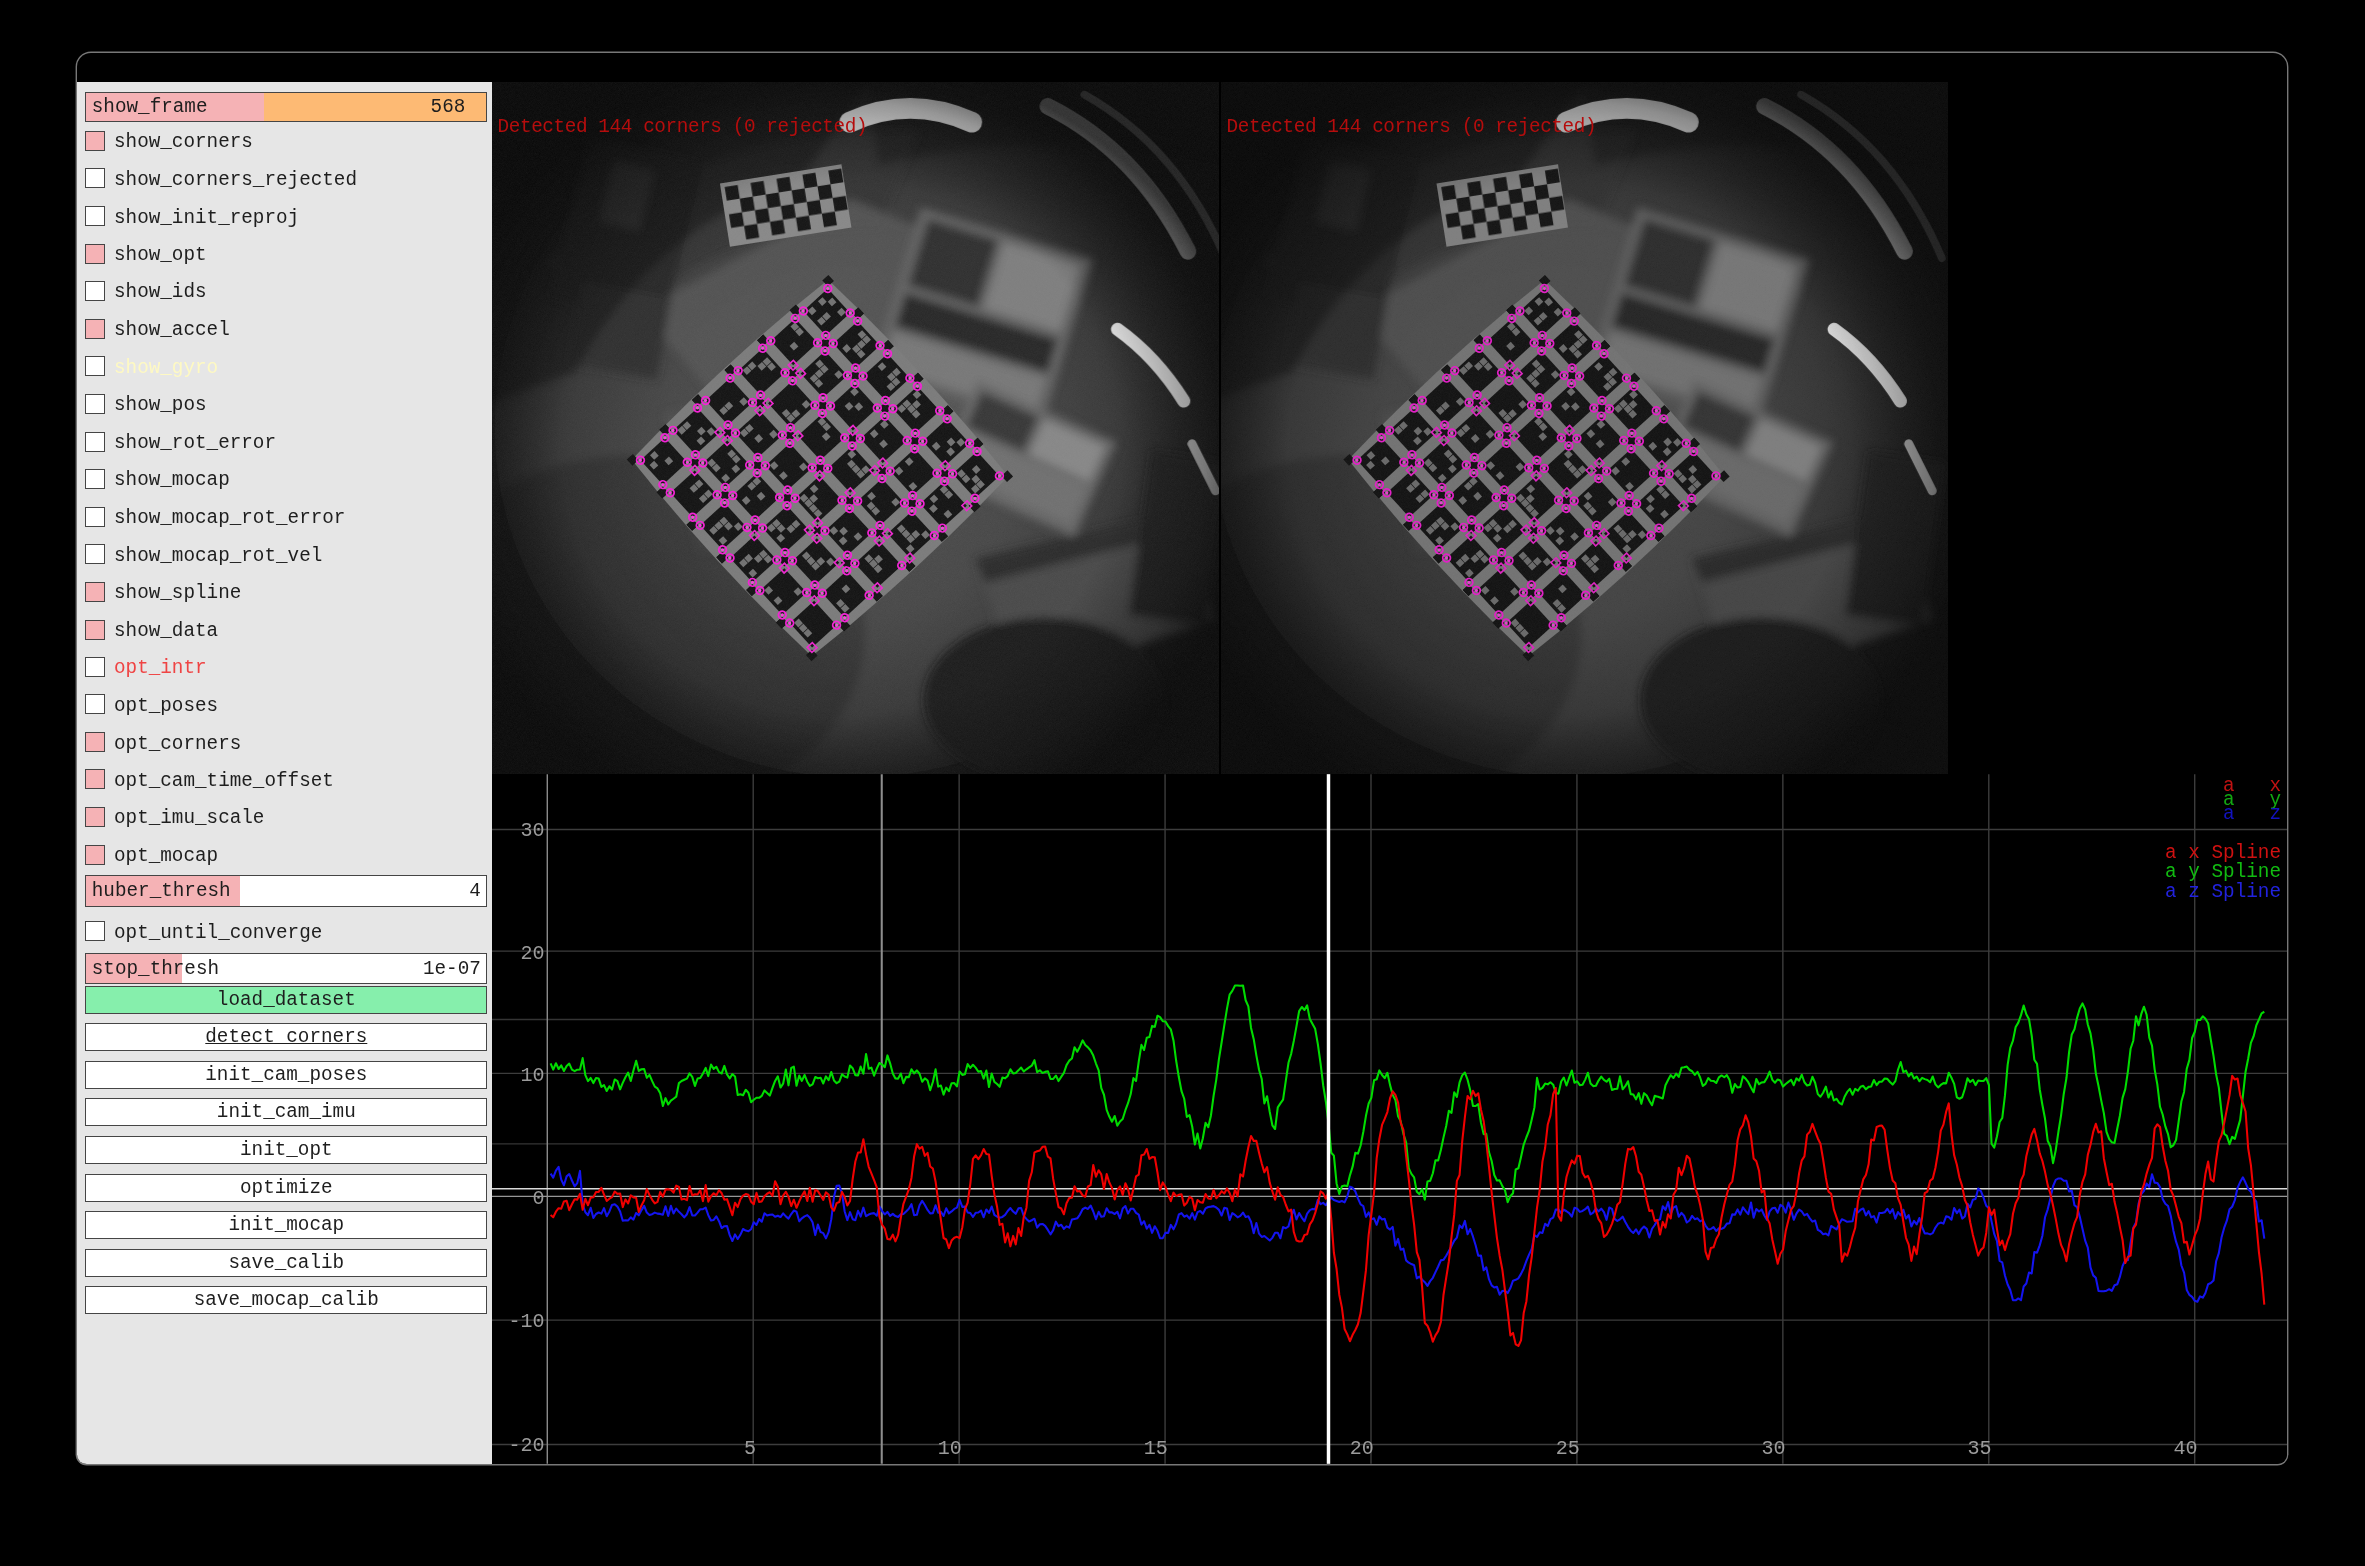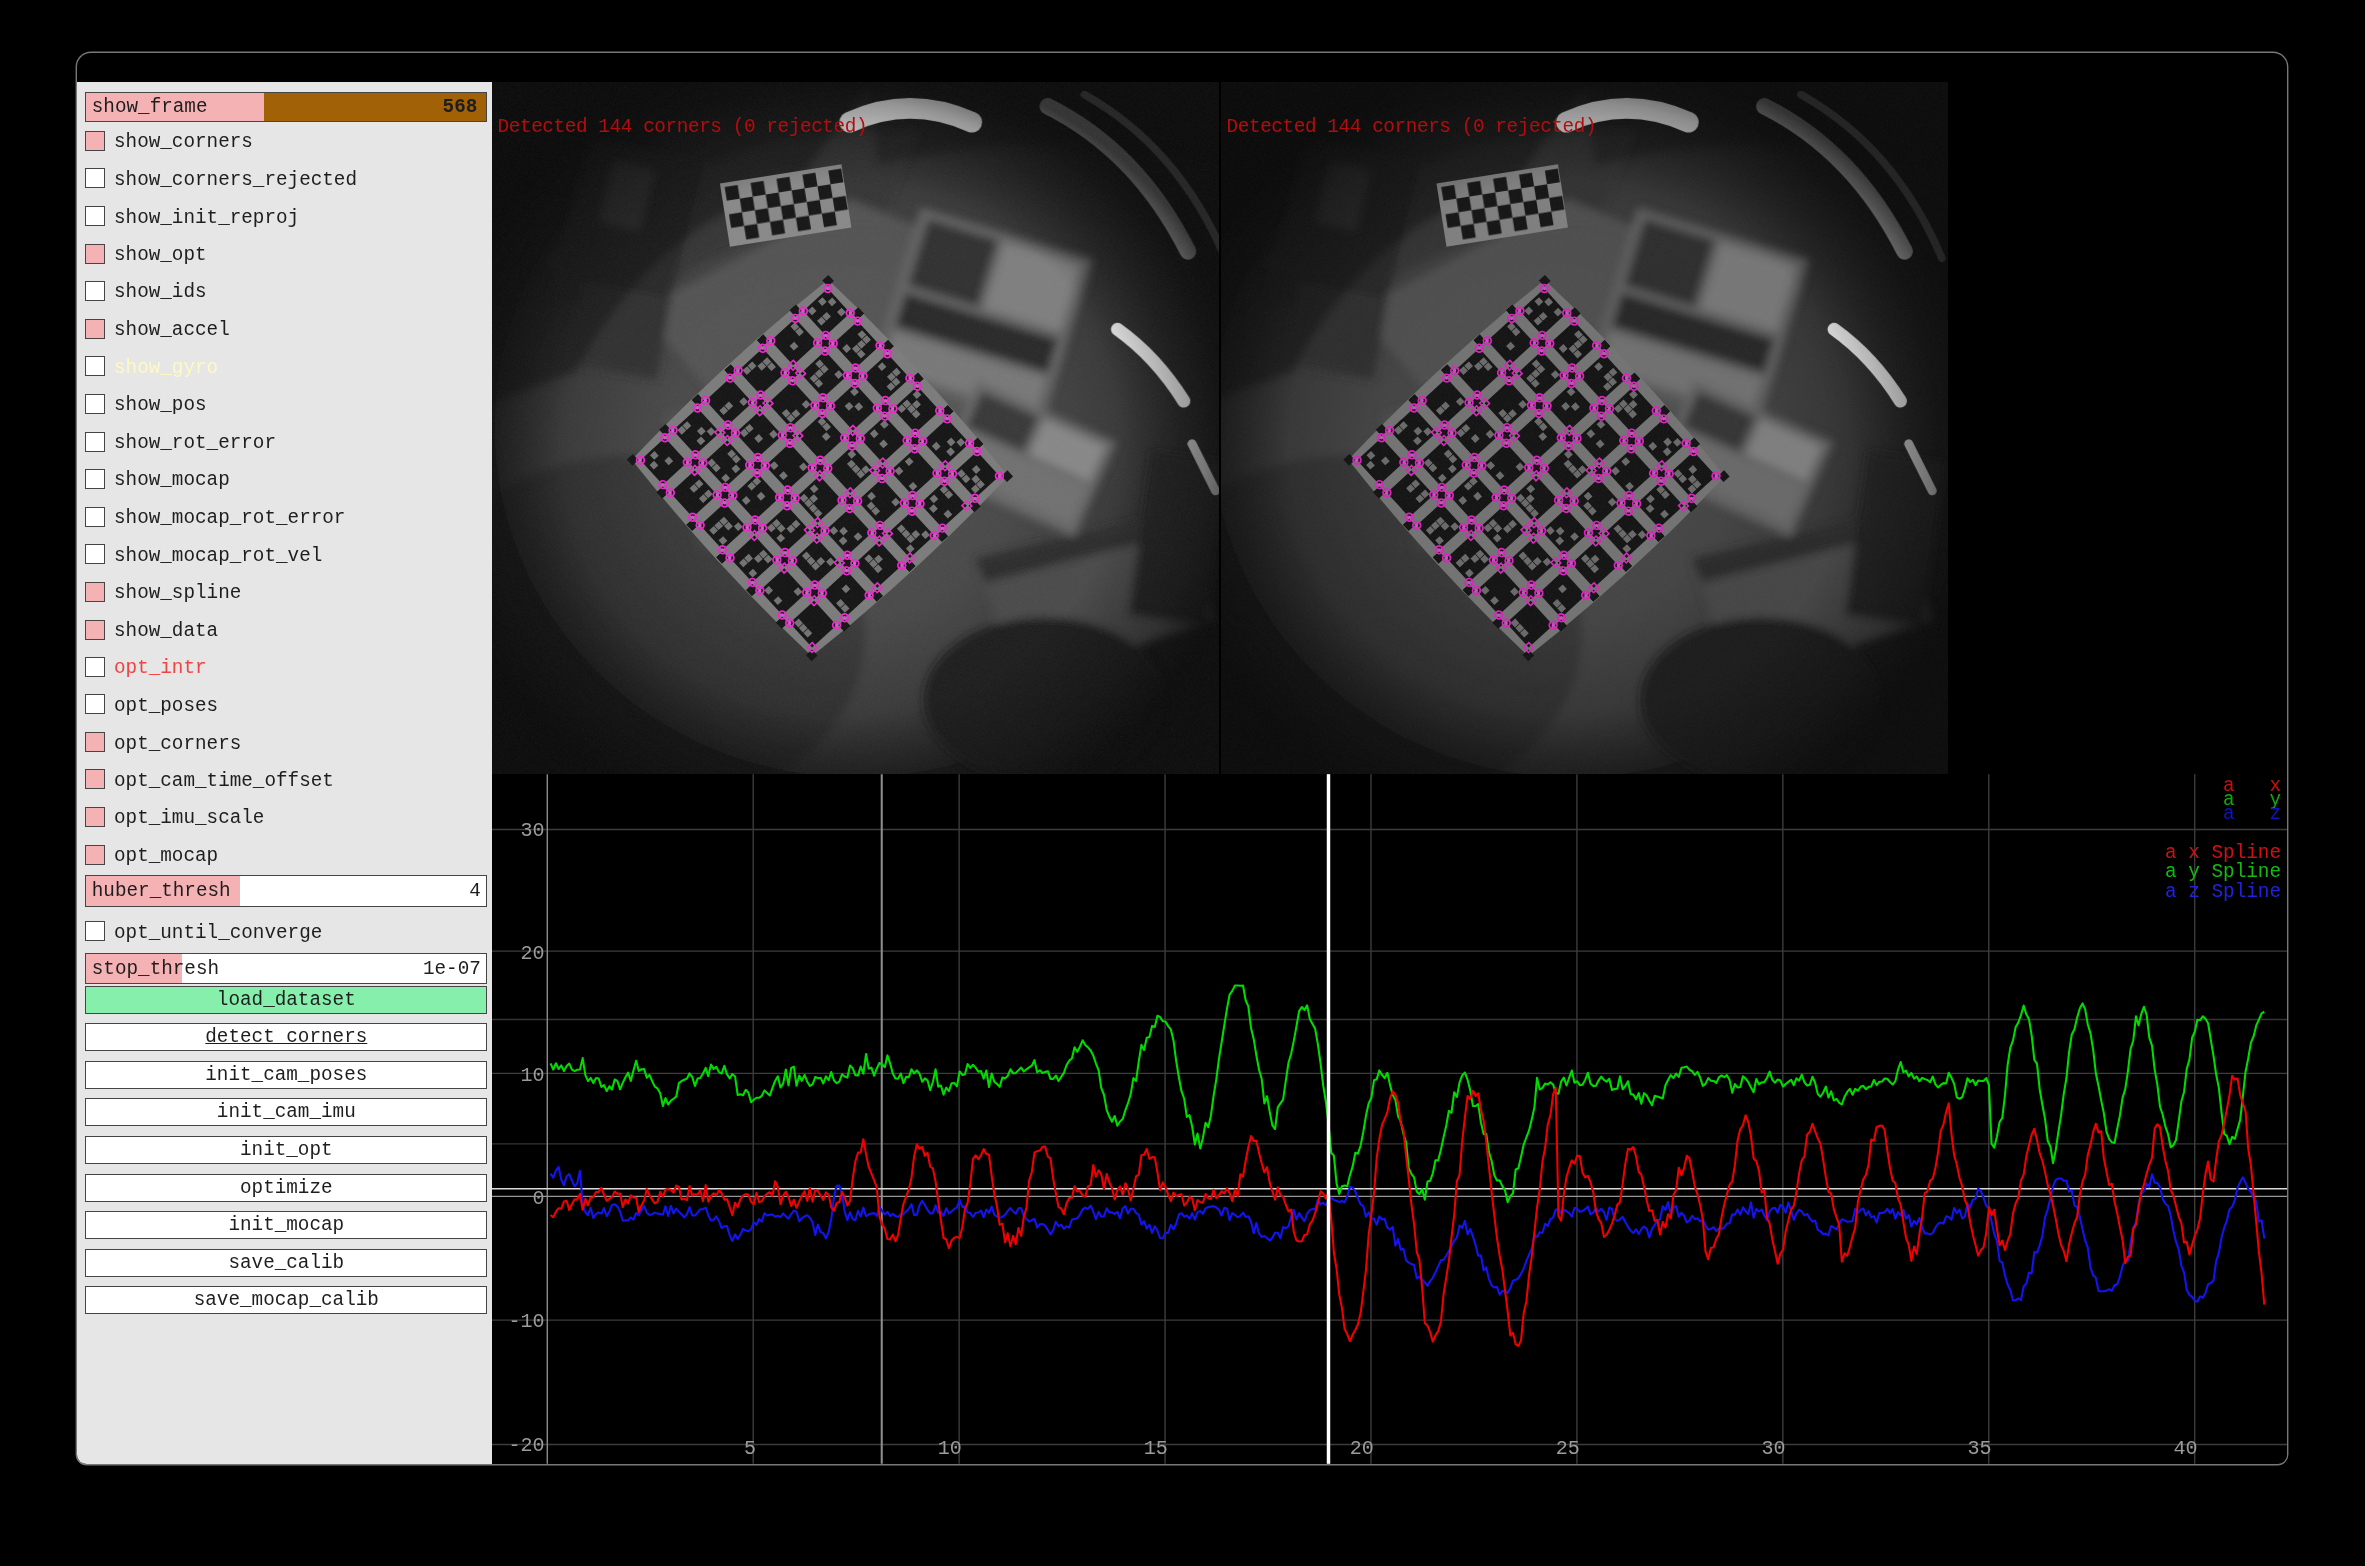--- a/index.html
+++ b/index.html
@@ -1436,24 +1436,24 @@
       <text x="2584" y="2103" font-family="Liberation Mono" font-size="29" fill="#9b9b9b" text-anchor="end">30</text>
       <text x="2882" y="2103" font-family="Liberation Mono" font-size="29" fill="#9b9b9b" text-anchor="end">35</text>
       <text x="3180" y="2103" font-family="Liberation Mono" font-size="29" fill="#9b9b9b" text-anchor="end">40</text>
       <text x="3301" y="1144" font-family="Liberation Mono" font-size="28" fill="#c01212" text-anchor="end">a&nbsp;&nbsp;&nbsp;x</text>
       <text x="3301" y="1164" font-family="Liberation Mono" font-size="28" fill="#12a812" text-anchor="end">a&nbsp;&nbsp;&nbsp;y</text>
       <text x="3301" y="1184" font-family="Liberation Mono" font-size="28" fill="#1212c0" text-anchor="end">a&nbsp;&nbsp;&nbsp;z</text>
       <text x="3301" y="1240" font-family="Liberation Mono" font-size="28" fill="#cf1111" text-anchor="end">a x Spline</text>
       <text x="3301" y="1268" font-family="Liberation Mono" font-size="28" fill="#11bb11" text-anchor="end">a y Spline</text>
       <text x="3301" y="1297" font-family="Liberation Mono" font-size="28" fill="#2222dd" text-anchor="end">a z Spline</text>
     </svg>
-<div style="position:absolute;left:8.3px;top:39px;width:402px;height:30px;background:#a16207;border:1.4px solid #454545;">
+<div style="position:absolute;left:8.3px;top:39px;width:402px;height:30px;background:#fdba74;border:1.4px solid #454545;">
       <div style="position:absolute;left:0;top:0;bottom:0;width:178px;background:#f5b2b5;"></div>
       <div style="position:absolute;left:5.5px;top:0;bottom:0;display:flex;align-items:center;color:#1e1e1e;">show_frame</div>
-      <div style="position:absolute;right:9px;top:0;bottom:0;display:flex;align-items:center;color:#1e1e1e;font-weight:bold;">568</div>
+      <div style="position:absolute;right:21px;top:0;bottom:0;display:flex;align-items:center;color:#1e1e1e;">568</div>
     </div>
     <div style="position:absolute;left:8.3px;top:78px;width:20px;height:20px;background:#f5b2b5;border:1.4px solid #454545;"></div>
     <div style="position:absolute;left:37px;top:70px;height:38px;display:flex;align-items:center;color:#1e1e1e;">show_corners</div>
     <div style="position:absolute;left:8.3px;top:115px;width:20px;height:20px;background:#fff;border:1.4px solid #454545;"></div>
     <div style="position:absolute;left:37px;top:108px;height:38px;display:flex;align-items:center;color:#1e1e1e;">show_corners_rejected</div>
     <div style="position:absolute;left:8.3px;top:153px;width:20px;height:20px;background:#fff;border:1.4px solid #454545;"></div>
     <div style="position:absolute;left:37px;top:146px;height:38px;display:flex;align-items:center;color:#1e1e1e;">show_init_reproj</div>
     <div style="position:absolute;left:8.3px;top:191px;width:20px;height:20px;background:#f5b2b5;border:1.4px solid #454545;"></div>
     <div style="position:absolute;left:37px;top:183px;height:38px;display:flex;align-items:center;color:#1e1e1e;">show_opt</div>
     <div style="position:absolute;left:8.3px;top:228px;width:20px;height:20px;background:#fff;border:1.4px solid #454545;"></div>

